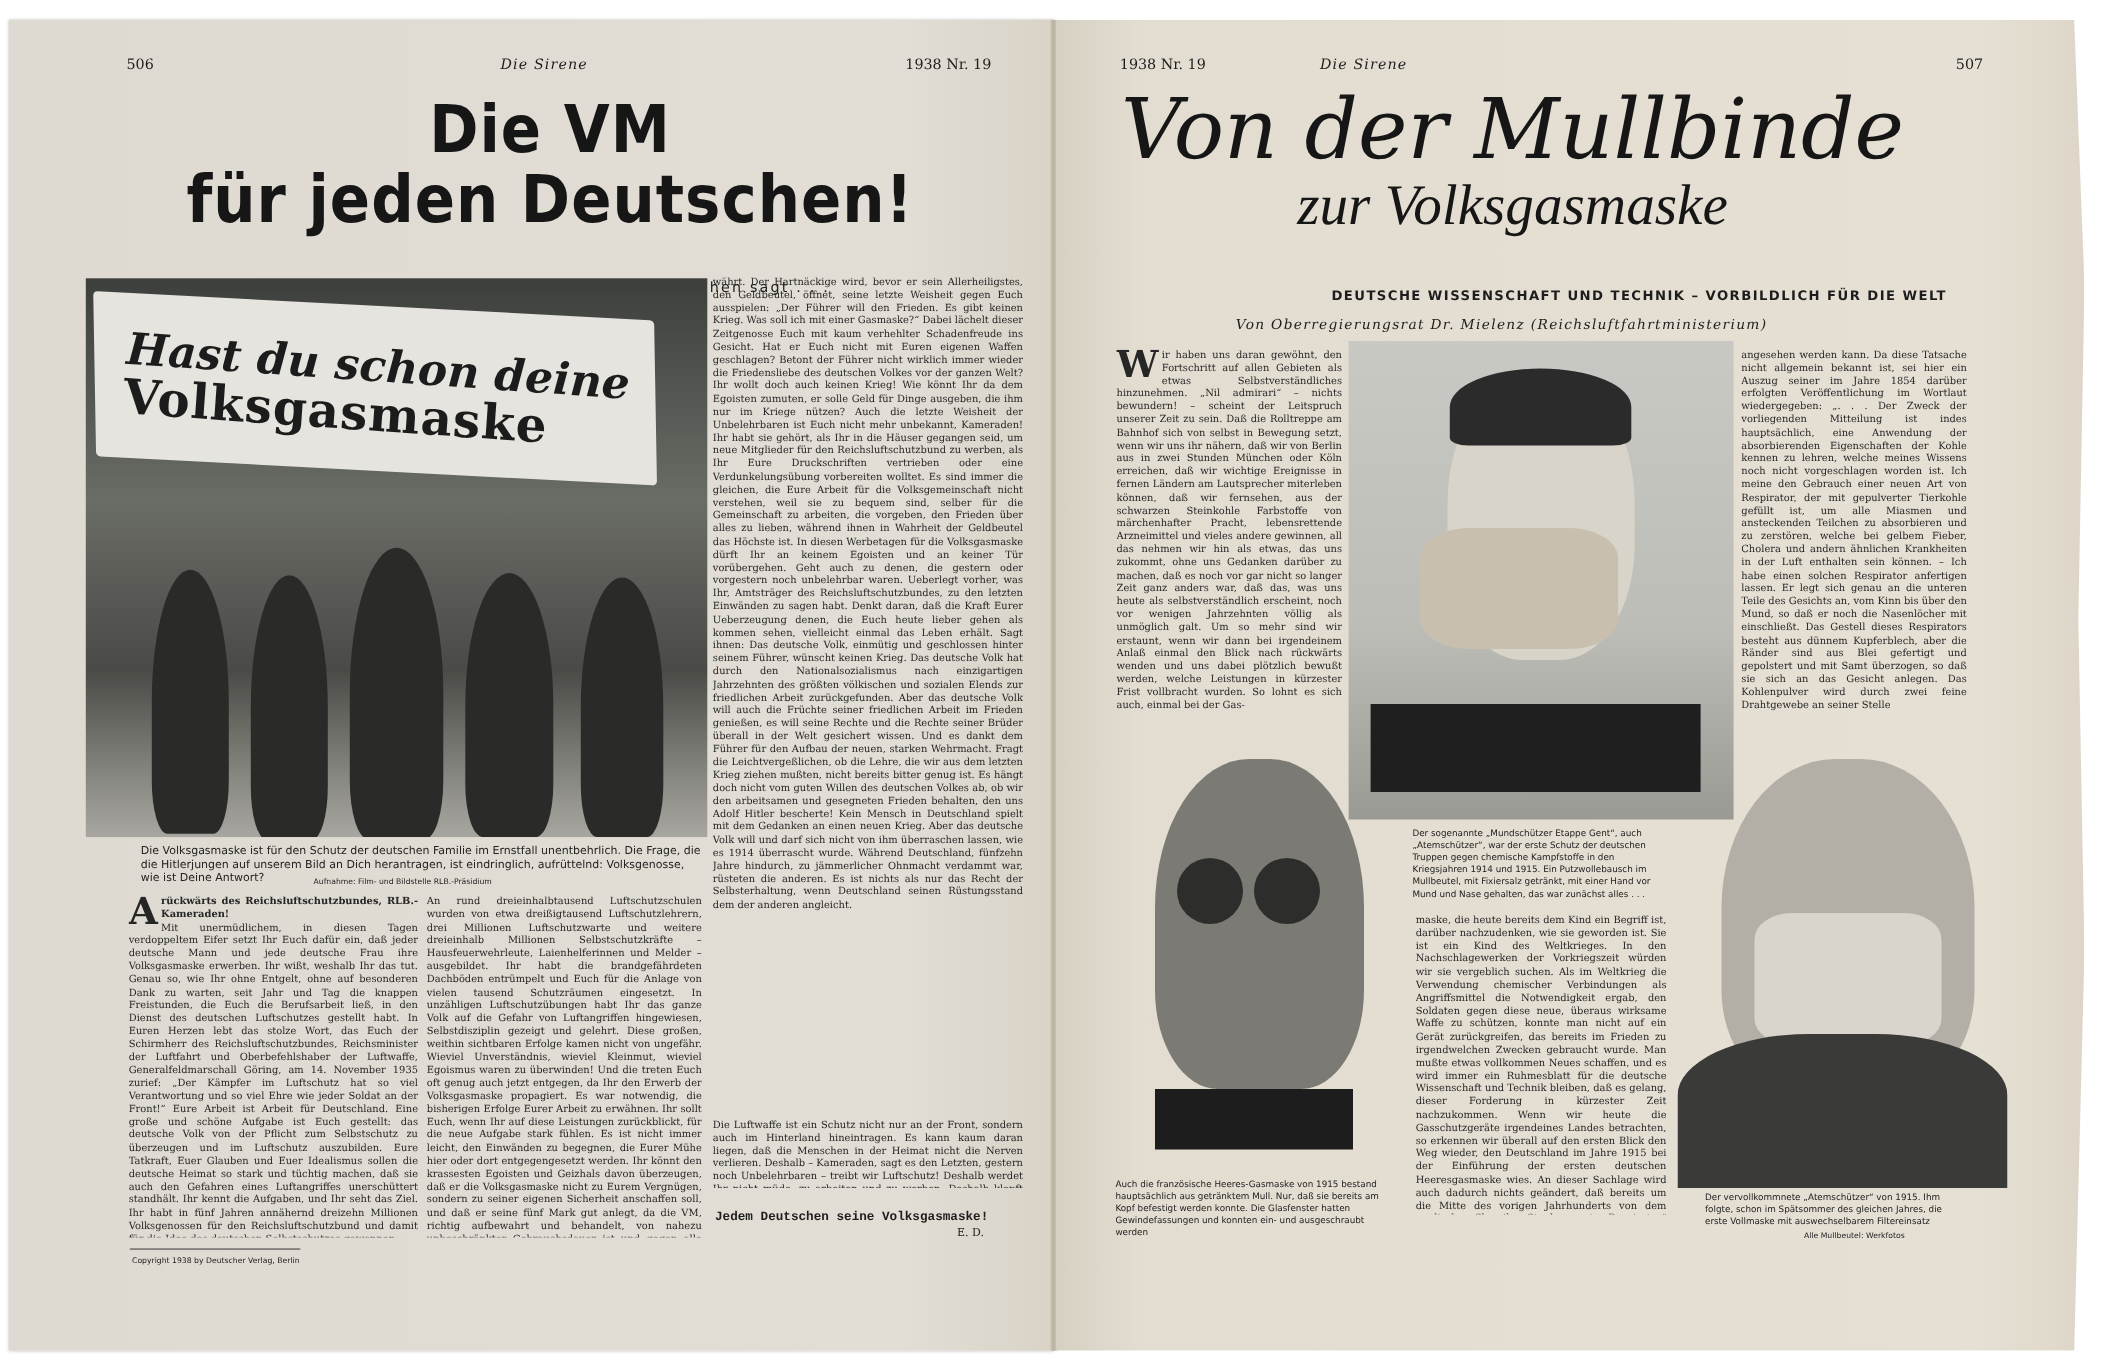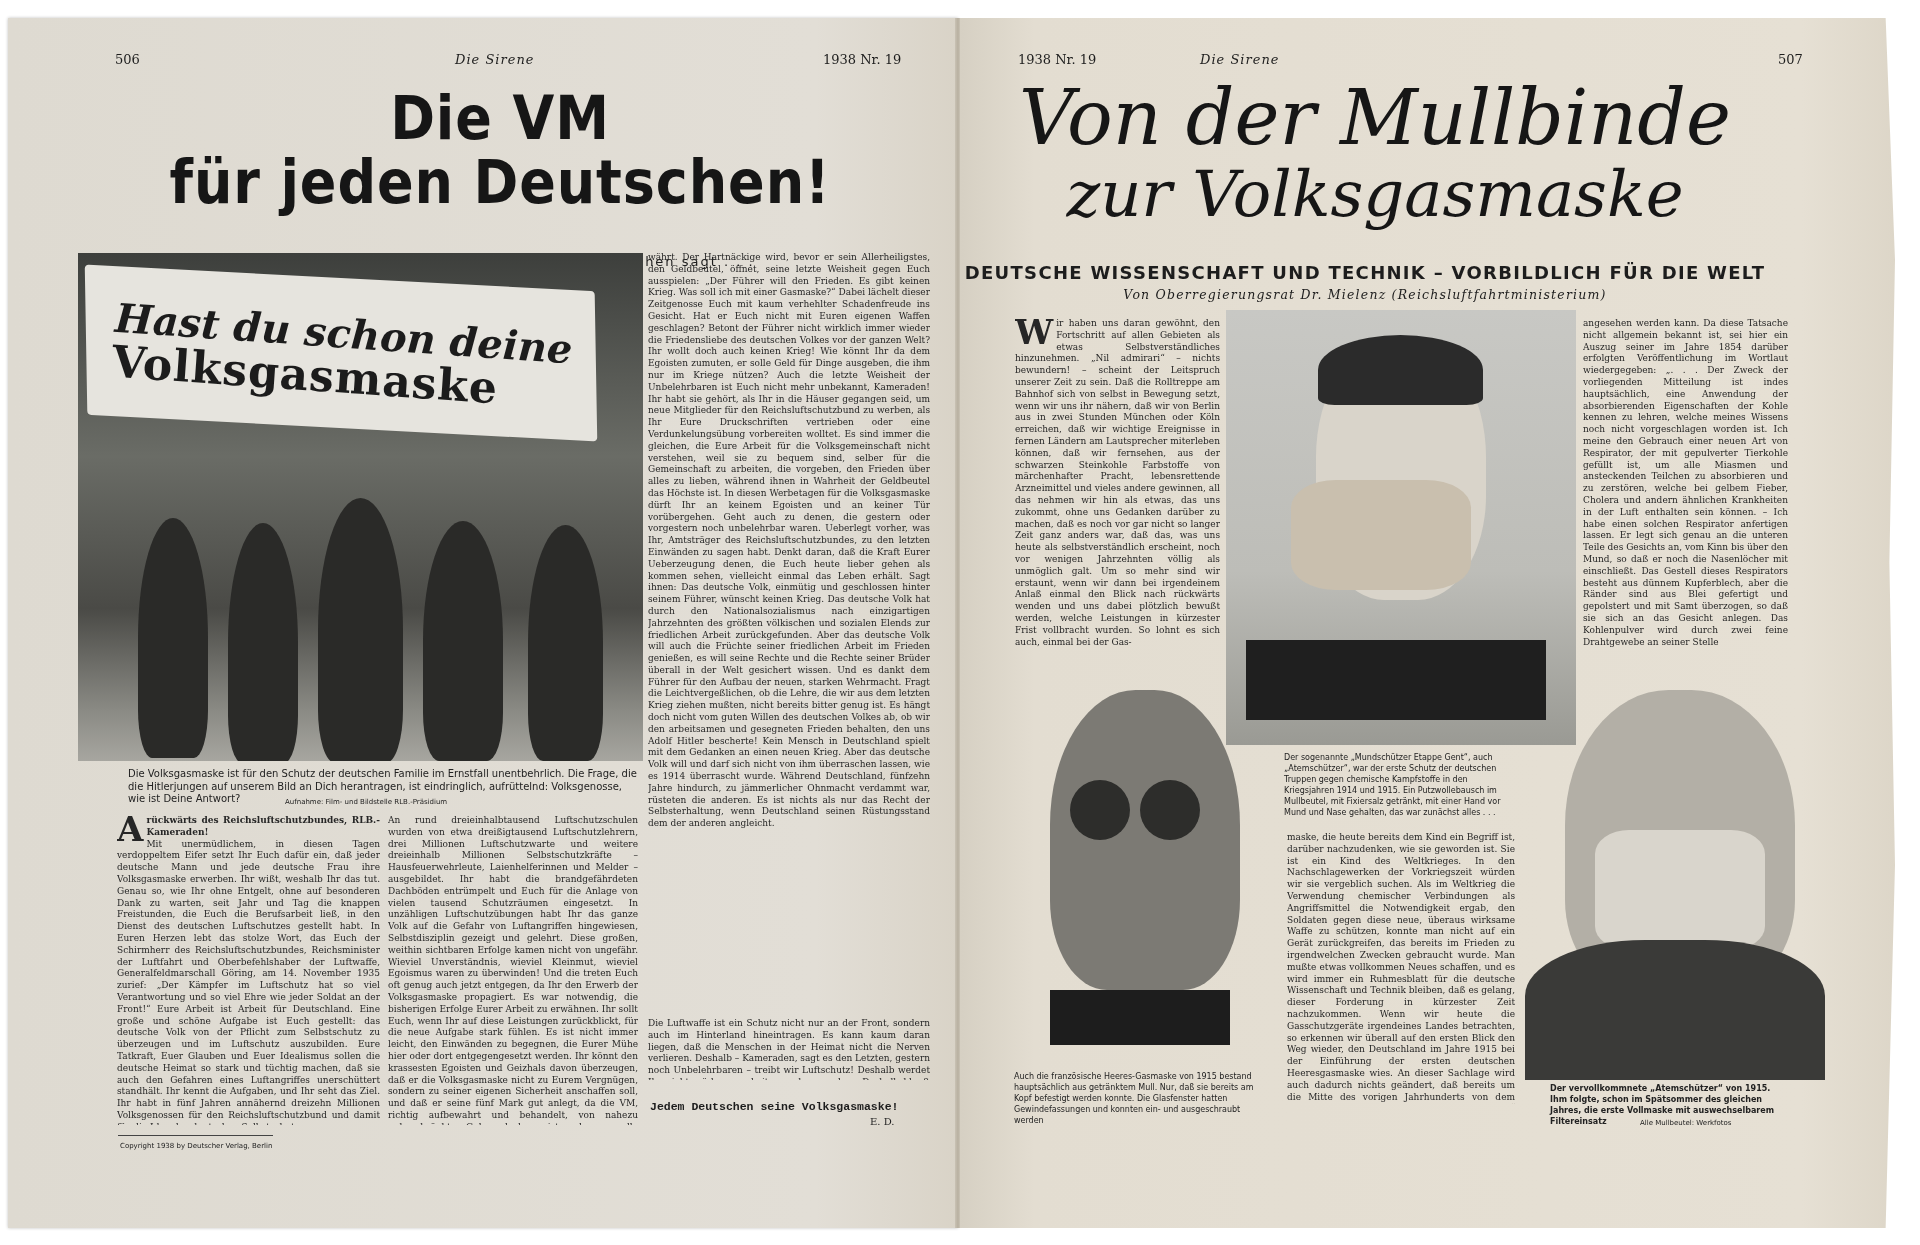--- a/index.html
+++ b/index.html
@@ -21,22 +21,22 @@
   .banner-text .l2{font-size:44px;font-style:normal;letter-spacing:1px;}
   .figure{position:absolute;border-radius:50% 50% 20% 20%;background:#2a2a28;}
   .caption{position:absolute;font-family:"DejaVu Sans",sans-serif;font-size:10px;line-height:12.5px;color:#222;}
   .credit{font-size:7px;}
   .col{position:absolute;font-family:"DejaVu Serif",serif;font-size:9px;line-height:11.8px;text-align:justify;color:#262626;overflow:hidden;}
   .dropcap{float:left;font-size:34px;line-height:28px;font-weight:bold;margin-right:3px;font-family:"DejaVu Serif",serif;}
   .rule{position:absolute;height:1px;background:#444;}
   .slogan{position:absolute;font-family:Liberation Mono, monospace;font-weight:bold;font-size:11.5px;}
   .title-r{position:absolute;left:980px;width:790px;text-align:center;font-family:"DejaVu Serif",serif;font-style:italic;color:#161616;line-height:1;}
   .tr1{top:80px;font-size:76px;}
-  .tr2{top:162px;font-size:64px;}
-  .kicker{position:absolute;left:960px;width:810px;top:262px;text-align:center;font-family:"DejaVu Sans",sans-serif;font-weight:bold;font-size:18px;letter-spacing:1.3px;}
+  .tr2{top:162px;font-size:52px;font-family:Liberation Serif, serif;}
+  .kicker{position:absolute;left:960px;width:810px;top:262px;text-align:right;font-family:"DejaVu Sans",sans-serif;font-weight:bold;font-size:12px;letter-spacing:1.3px;}
   .byline{position:absolute;left:960px;width:810px;top:287px;text-align:center;font-family:"DejaVu Serif",serif;font-style:italic;font-size:12.5px;letter-spacing:1.2px;}
   .ph-head{left:1226px;top:310px;width:350px;height:435px;background:linear-gradient(180deg,#c8c8c4 0%,#bdbdb8 60%,#9a9a94 100%);}
   .ph-french{left:1010px;top:670px;width:270px;height:400px;background:transparent;}
   .ph-atem{left:1525px;top:690px;width:300px;height:390px;background:transparent;}
   .head-shape{position:absolute;background:#ddd9d0;}
 </style>
 </head>
 <body>
 
 <div class="page left"></div>
@@ -113,16 +113,16 @@
 </div>
 <div class="caption" style="left:1014px;top:1071px;width:252px;font-size:8px;line-height:11px;">Auch die französische Heeres-Gasmaske von 1915 bestand hauptsächlich aus getränktem Mull. Nur, daß sie bereits am Kopf befestigt werden konnte. Die Glasfenster hatten Gewindefassungen und konnten ein- und ausgeschraubt werden</div>
 
 <div class="col" style="left:1287px;top:832px;width:228px;height:272px;">maske, die heute bereits dem Kind ein Begriff ist, darüber nachzudenken, wie sie geworden ist. Sie ist ein Kind des Weltkrieges. In den Nachschlagewerken der Vorkriegszeit würden wir sie vergeblich suchen. Als im Weltkrieg die Verwendung chemischer Verbindungen als Angriffsmittel die Notwendigkeit ergab, den Soldaten gegen diese neue, überaus wirksame Waffe zu schützen, konnte man nicht auf ein Gerät zurückgreifen, das bereits im Frieden zu irgendwelchen Zwecken gebraucht wurde. Man mußte etwas vollkommen Neues schaffen, und es wird immer ein Ruhmesblatt für die deutsche Wissenschaft und Technik bleiben, daß es gelang, dieser Forderung in kürzester Zeit nachzukommen. Wenn wir heute die Gasschutzgeräte irgendeines Landes betrachten, so erkennen wir überall auf den ersten Blick den Weg wieder, den Deutschland im Jahre 1915 bei der Einführung der ersten deutschen Heeresgasmaske wies. An dieser Sachlage wird auch dadurch nichts geändert, daß bereits um die Mitte des vorigen Jahrhunderts von dem englischen Chemiker Stenhouse ein „Respirator“ vorgeschlagen worden war, der als ein Vorläufer unserer heutigen Gasmasken</div>
 
 <div class="photo ph-atem">
   <div class="head-shape" style="left:40px;top:0px;width:230px;height:300px;border-radius:45% 45% 30% 30%;background:#b3afa6;"></div>
   <div class="head-shape" style="left:70px;top:140px;width:170px;height:120px;border-radius:20%;background:#d9d5cc;"></div>
   <div class="head-shape" style="left:0px;top:250px;width:300px;height:140px;border-radius:40% 40% 0 0;background:#3a3a38;"></div>
 </div>
-<div class="caption" style="left:1550px;top:1083px;width:225px;font-size:8px;line-height:11px;font-weight:bold;">Der vervollkommnete „Atemschützer“ von 1915. Ihm folgte, schon im Spätsommer des gleichen Jahres, die erste Vollmaske mit auswechselbarem Filtereinsatz</div>
+<div class="caption" style="left:1550px;top:1083px;width:225px;font-size:8px;line-height:11px;font-weight:normal;">Der vervollkommnete „Atemschützer“ von 1915. Ihm folgte, schon im Spätsommer des gleichen Jahres, die erste Vollmaske mit auswechselbarem Filtereinsatz</div>
 <div class="caption credit" style="left:1640px;top:1117px;">Alle Mullbeutel: Werkfotos</div>
 
 <div class="col" style="left:1583px;top:318px;width:205px;height:345px;">angesehen werden kann. Da diese Tatsache nicht allgemein bekannt ist, sei hier ein Auszug seiner im Jahre 1854 darüber erfolgten Veröffentlichung im Wortlaut wiedergegeben: „. . . Der Zweck der vorliegenden Mitteilung ist indes hauptsächlich, eine Anwendung der absorbierenden Eigenschaften der Kohle kennen zu lehren, welche meines Wissens noch nicht vorgeschlagen worden ist. Ich meine den Gebrauch einer neuen Art von Respirator, der mit gepulverter Tierkohle gefüllt ist, um alle Miasmen und ansteckenden Teilchen zu absorbieren und zu zerstören, welche bei gelbem Fieber, Cholera und andern ähnlichen Krankheiten in der Luft enthalten sein können. – Ich habe einen solchen Respirator anfertigen lassen. Er legt sich genau an die unteren Teile des Gesichts an, vom Kinn bis über den Mund, so daß er noch die Nasenlöcher mit einschließt. Das Gestell dieses Respirators besteht aus dünnem Kupferblech, aber die Ränder sind aus Blei gefertigt und gepolstert und mit Samt überzogen, so daß sie sich an das Gesicht anlegen. Das Kohlenpulver wird durch zwei feine Drahtgewebe an seiner Stelle</div>
 
 </body></html>

